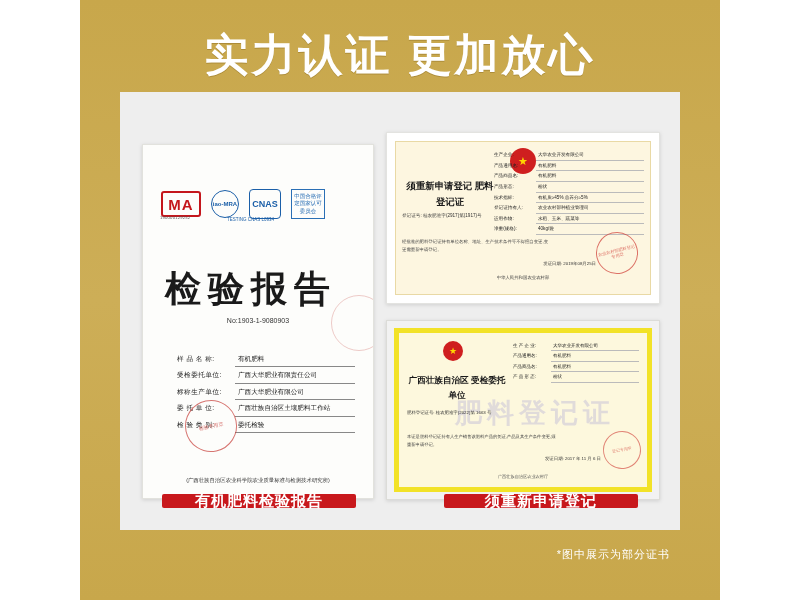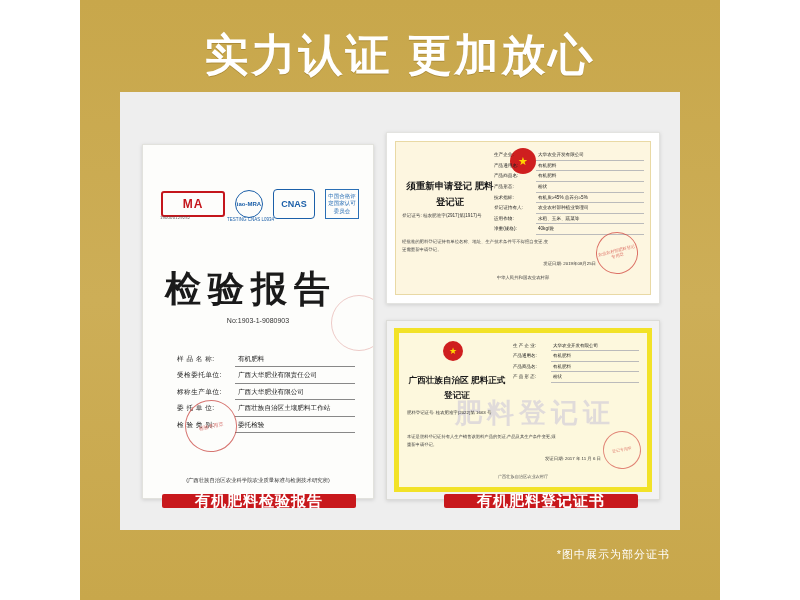--- a/index.html
+++ b/index.html
@@ -57,38 +57,38 @@
     background: #fdfdfb;
     border: 1px solid #e2e2dd;
     box-shadow: 0 1px 4px rgba(0,0,0,0.13);
     overflow: hidden;
   }
   .logos {
     position: absolute; top: 44px; left: 18px;
     display: flex; align-items: center; gap: 10px;
   }
   .logo-ma {
-    width: 64px; height: 26px;
+    width: 40px; height: 26px;
     border: 2px solid #c4161c; border-radius: 3px;
-    color: #c4161c; font-weight: bold; font-size: 12px;
+    color: #c4161c; font-weight: bold; font-size: 15px;
     display: flex; align-items: center; justify-content: center;
     letter-spacing: 1px;
   }
   .logo-ma-code {
     position: absolute; top: 70px; left: 17px;
     font-size: 4.2px; color: #555; letter-spacing: .2px;
   }
   .logo-circle {
     width: 28px; height: 28px; border-radius: 50%;
     border: 1.6px solid #1b5fa8; color: #1b5fa8;
     font-size: 6px; font-weight: bold;
     display: flex; align-items: center; justify-content: center;
   }
   .logo-cnas {
-    width: 42px; height: 30px;
+    width: 32px; height: 30px;
     border: 1.5px solid #1b5fa8; border-radius: 4px;
     color: #1b5fa8; font-size: 9px; font-weight: bold;
     display: flex; align-items: center; justify-content: center;
   }
   .logo-cnas-sub {
     position: absolute; top: 72px; left: 84px;
     font-size: 4.5px; color: #1b5fa8; line-height: 1.4; text-align: center;
   }
   .logo-cn {
     width: 34px; height: 30px; border: 1px solid #2a6fb5;
@@ -383,21 +383,21 @@
         <div class="cert-rt-date">发证日期: 2019年08月25日</div>
         <div class="stamp-rt">农业农村部肥料登记专用章</div>
         <div class="cert-rt-bottom">中华人民共和国农业农村部</div>
       </div>
     </div>
 
     <div class="cert-rb">
       <div class="cert-rb-inner">
         <div class="emblem2">★</div>
         <div class="cert-rb-title">广西壮族自治区
-肥料正式登记证</div>
+受检委托单位</div>
         <div class="watermark">肥料登记证</div>
 
         <div class="cert-rb-right">
           <div class="row">
             <span class="lab">生 产 企 业:</span>
             <span class="val">大华农业开发有限公司</span>
           </div>
           <div class="row">
             <span class="lab">产品通用名:</span>
             <span class="val">有机肥料</span>
@@ -414,17 +414,17 @@
 
         <div class="cert-rb-meta">肥料登记证号: 桂农肥准字(2022)第 1663 号</div>
         <div class="cert-rb-note">本证是肥料登记证持有人生产销售该肥料产品的凭证,产品及其生产条件变更,须重新申请登记。</div>
         <div class="cert-rb-dates">发证日期: 2017 年 11 月 6 日</div>
         <div class="stamp-rb">登记专用章</div>
         <div class="cert-rb-bottom">广西壮族自治区农业农村厅</div>
       </div>
     </div>
 
     <div class="pill pill-left">有机肥料检验报告</div>
-    <div class="pill pill-right">有机肥料登记证书</div>
+    <div class="pill pill-right">须重新申请登记</div>
   </div>
 
   <div class="footnote">*图中展示为部分证书</div>
 </div>
 
 </body></html>

